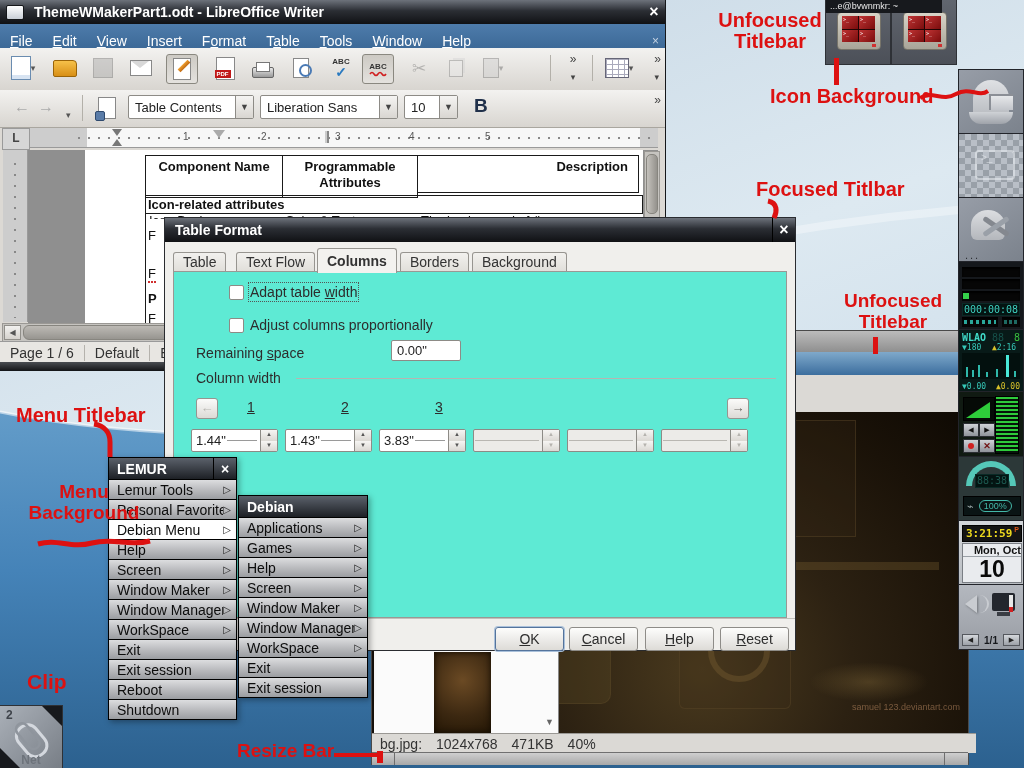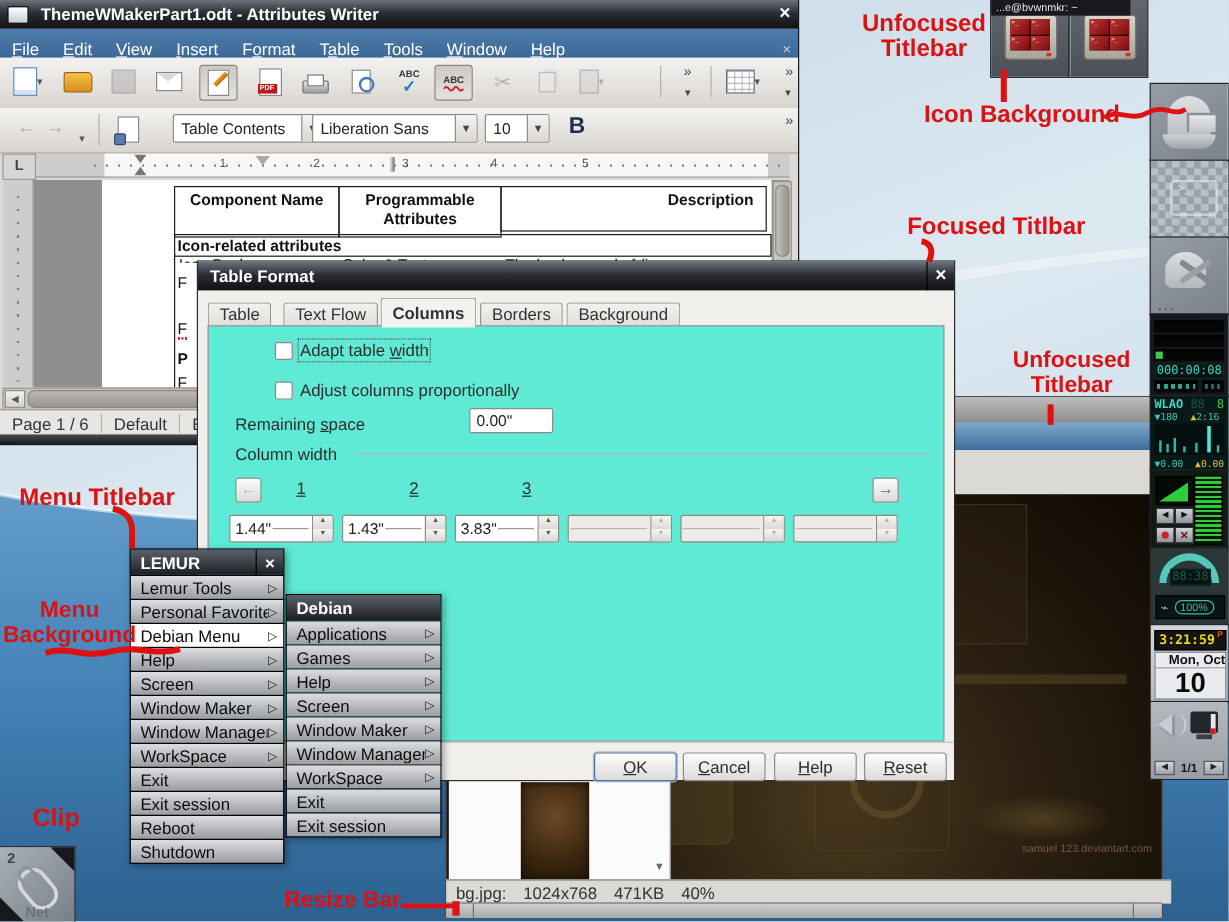--- a/index.html
+++ b/index.html
@@ -175,21 +175,21 @@
   </div>
   <div id="v-resize">
     <div class="seg" style="left:22px;"></div>
     <div class="seg" style="left:572px;"></div>
   </div>
 </div>
 
 <div class="abs" id="writer">
   <div class="wm-titlebar abs" style="left:0;top:0;width:665px;height:24px;">
     <div style="width:16px;height:13px;margin-left:6px;background:linear-gradient(#fff,#c9ced6);border:1px solid #15171a;border-radius:2px;"></div>
-    <div class="tbtitle">ThemeWMakerPart1.odt - Attributes Writer</div>
+    <div class="tbtitle">ThemeWMakerPart1.odt - LibreOffice Writer</div>
     <div class="wm-close">×</div>
   </div>
 
   <div class="abs" id="writer-menubar">
     <div class="mi"><span></span><span class="k">F</span><span>ile</span></div>
     <div class="mi"><span></span><span class="k">E</span><span>dit</span></div>
     <div class="mi"><span></span><span class="k">V</span><span>iew</span></div>
     <div class="mi"><span></span><span class="k">I</span><span>nsert</span></div>
     <div class="mi"><span>F</span><span class="k">o</span><span>rmat</span></div>
     <div class="mi"><span>T</span><span class="k">a</span><span>ble</span></div>
@@ -266,21 +266,21 @@
   </div>
 
   <div class="abs tb" style="left:0;top:90px;width:665px;height:37px;">
     <div style="position:absolute;left:14px;top:8px;font-size:16px;color:#aaa;font-weight:bold;">←</div>
     <div style="position:absolute;left:38px;top:8px;font-size:16px;color:#aaa;font-weight:bold;">→</div>
     <div style="position:absolute;left:66px;top:20px;font-size:9px;color:#555;">▾</div>
     <div class="sep" style="left:82px;top:5px;"></div>
     <div style="position:absolute;left:98px;top:7px;width:16px;height:20px;background:#fff;border:1px solid #888;">
       <div style="position:absolute;left:-4px;bottom:-3px;width:8px;height:8px;background:#5a7ca8;border:1px solid #2f4a6e;border-radius:2px;"></div>
     </div>
-    <div class="combo" style="left:144px;width:124px;">
+    <div class="combo" style="left:128px;width:124px;">
       <span class="cval">Table Contents</span>
       <span class="cbtn">▼</span>
     </div>
     <div class="combo" style="left:260px;width:136px;">
       <span class="cval">Liberation Sans</span>
       <span class="cbtn">▼</span>
     </div>
     <div class="combo" style="left:404px;width:52px;">
       <span class="cval">10</span>
       <span class="cbtn">▼</span>
@@ -687,21 +687,21 @@
   <div>Unfocused</div>
   <div>Titlebar</div>
 </div>
 <div class="abs annoline" style="left:873px;top:337px;width:5px;height:17px;background:#dd1111;"></div>
 
 <div class="abs anno" style="left:16px;top:405px;">Menu Titlebar</div>
 <svg class="abs annoline" style="left:90px;top:420px;" width="28" height="40">
   <path d="M4,4 C16,6 20,14 20,22 L20,37" stroke="#dd1111" stroke-width="5" fill="none"></path>
 </svg>
 
-<div class="abs anno" style="left:0px;top:498px;width:116px;font-size:19px;">
+<div class="abs anno" style="left:0px;top:481px;width:116px;font-size:19px;padding-left:26px;">
   <div>Menu</div>
   <div>Background</div>
 </div>
 <svg class="abs annoline" style="left:36px;top:536px;" width="118" height="14">
   <path d="M2,8 C22,2 34,13 56,7 S 92,11 114,5" stroke="#dd1111" stroke-width="5" fill="none"></path>
 </svg>
 
 <div class="abs anno" style="left:27px;top:671px;font-size:21px;">Clip</div>
 
 <div class="abs anno" style="left:237px;top:740px;font-size:19px;">Resize Bar</div>

